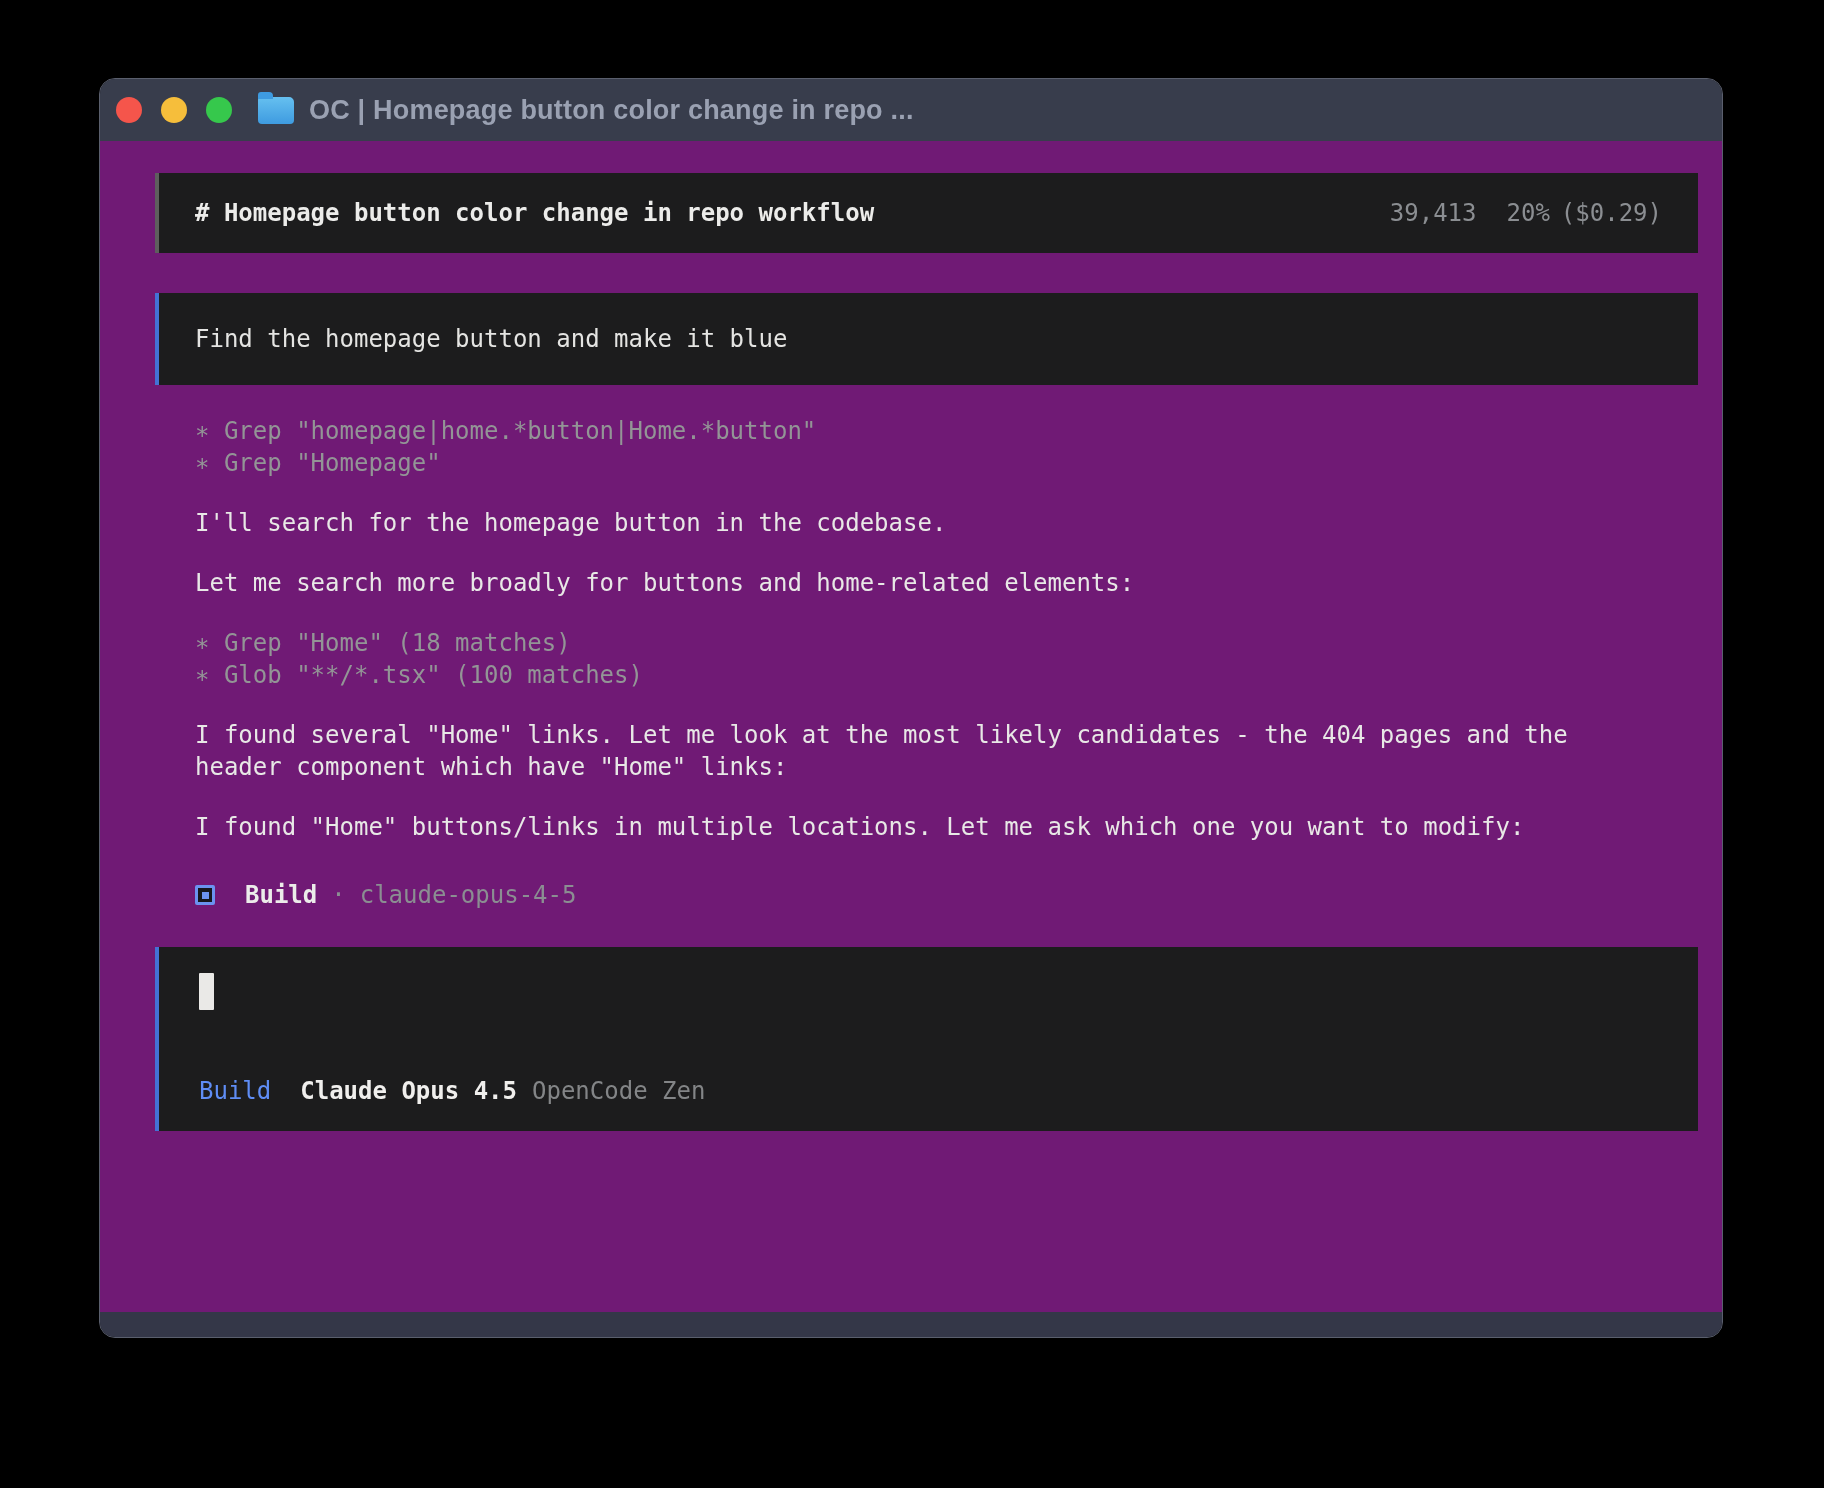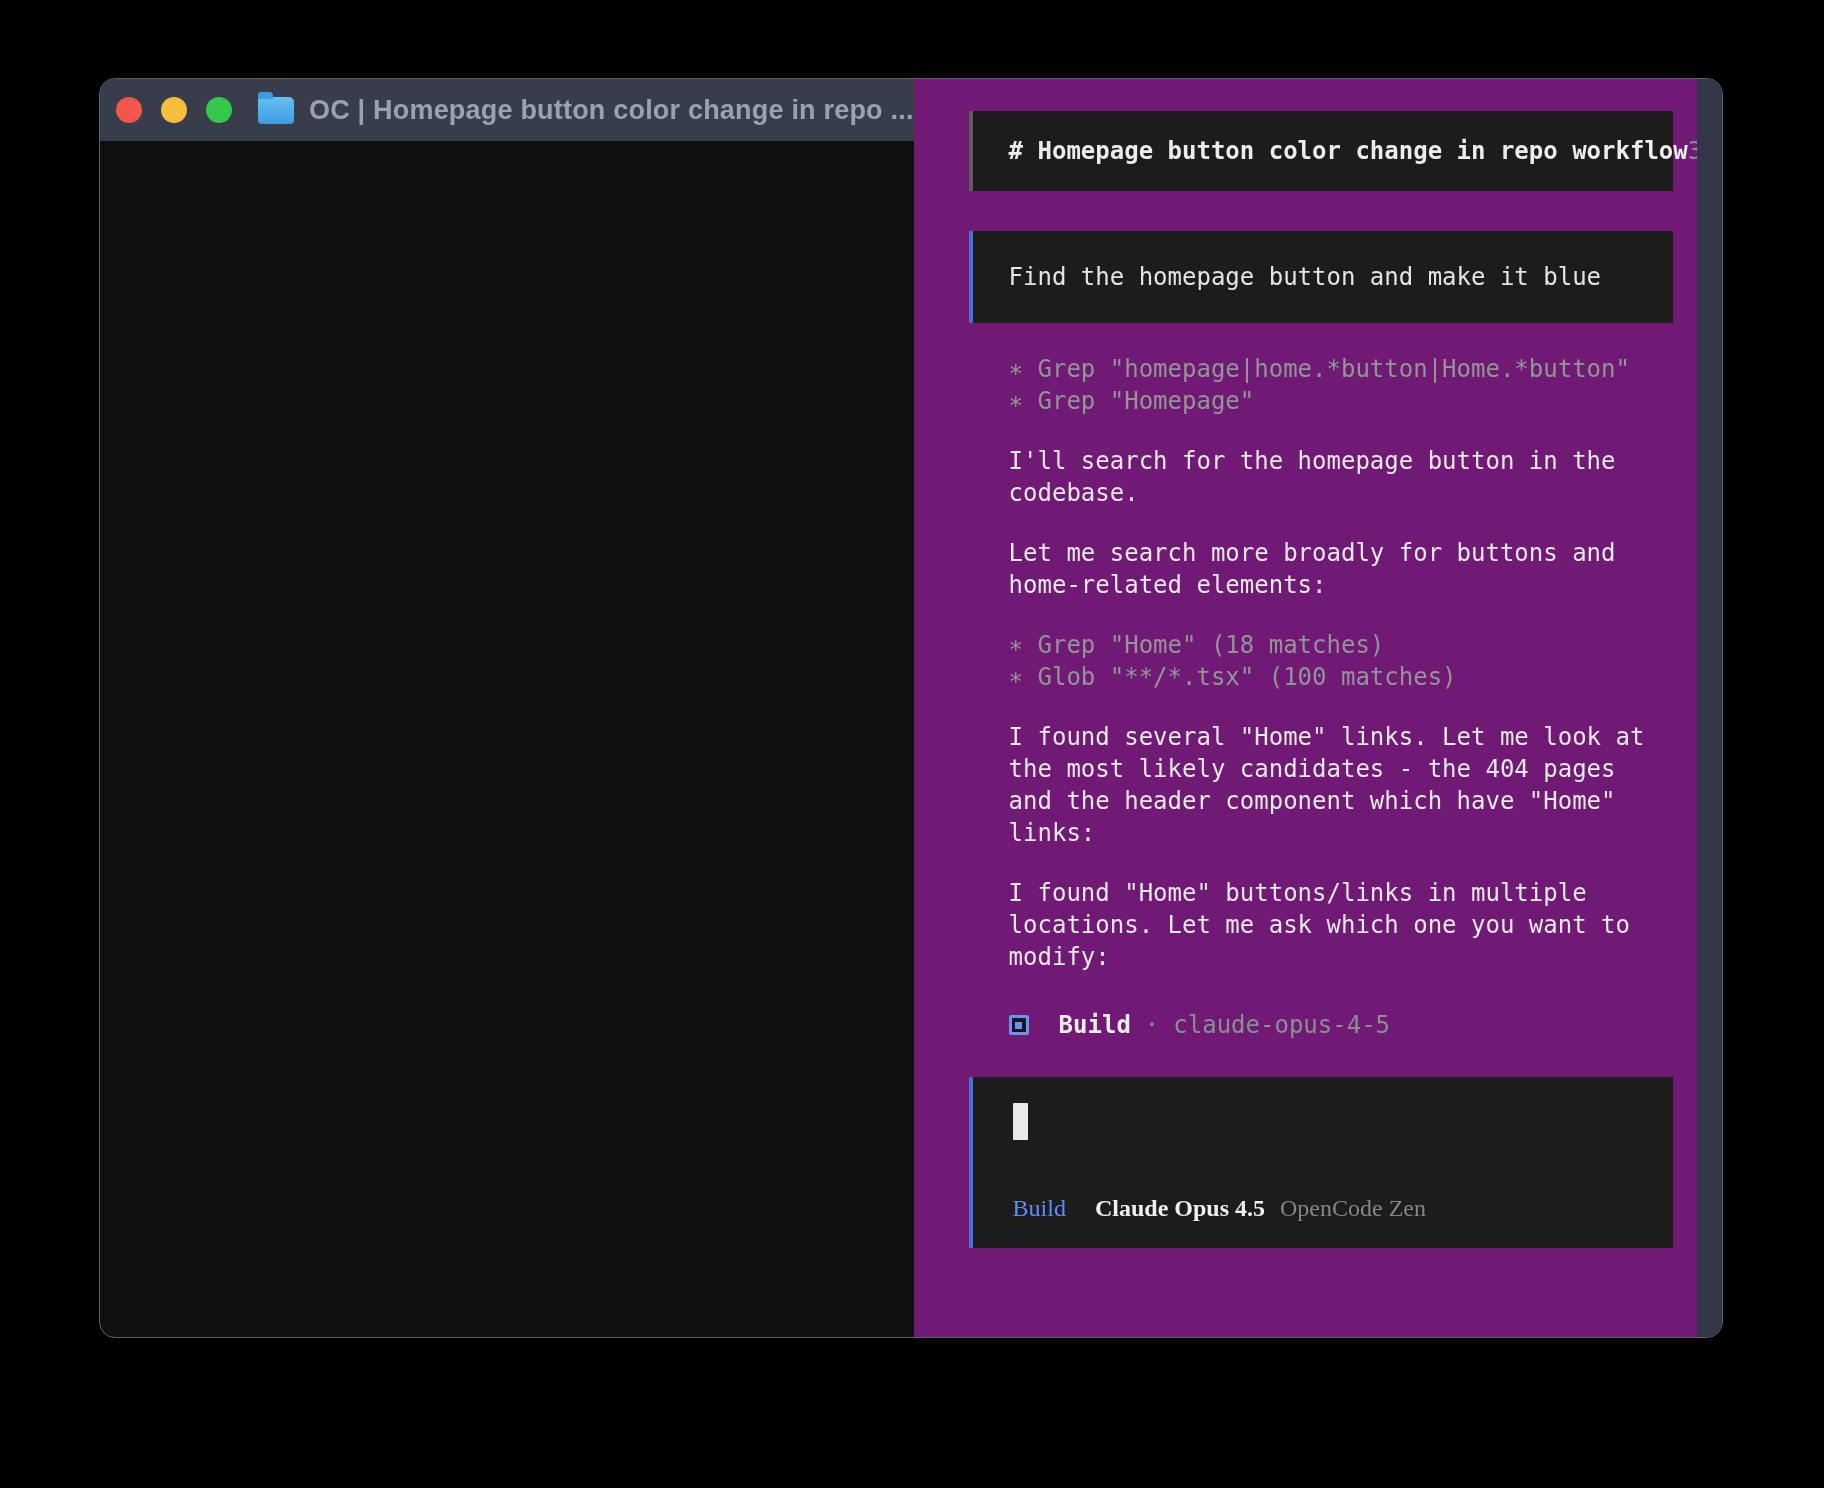--- a/index.html
+++ b/index.html
@@ -4,21 +4,21 @@
 <style>
   html,body{margin:0;padding:0;}
   body{
     width:1824px;height:1488px;background:#000000;overflow:hidden;
     font-family:"DejaVu Sans Mono",monospace;
   }
   .window{
     position:absolute;left:99px;top:78px;width:1624px;height:1260px;
     border-radius:16px;border:1px solid #5a5f6d;overflow:hidden;
     box-sizing:border-box;background:#0f0f10;
-    display:flex;justify-content:center;
+    display:flex;flex-direction:column;justify-content:center;
   }
   
   .titlebar{
     height:62px;flex:0 0 62px;background:#383d4c;
     display:flex;align-items:center;padding-left:16px;box-sizing:border-box;
   }
   .traffic{display:flex;align-items:center;gap:19px;margin-right:26px;}
   .light{width:26px;height:26px;border-radius:50%;}
   .light.red{background:#f5554b;}
   .light.yellow{background:#f6be3b;}
@@ -65,21 +65,21 @@
   .agent-ico .inner{width:7px;height:7px;background:#6b93f0;}
   .agent-name{font-weight:bold;color:#ececea;}
   .agent-dot{color:#8b8e92;margin:0 14px;}
   .agent-model{color:#8b8e92;}
   
   .input-block{
     background:#1c1c1d;border-left:4px solid #4372d6;
     padding:26px 36px 24px 40px;box-sizing:border-box;
   }
   .cursor{width:15px;height:37px;background:#eae9e7;border-radius:1px;}
-  .input-footer{margin-top:52px;white-space:nowrap;font-family:Liberation Serif, serif;}
+  .input-footer{margin-top:65px;white-space:nowrap;}
   .mode-label{color:#5f8df5;margin-right:29px;}
   .model-label{color:#f0efed;font-weight:bold;margin-right:15px;}
   .provider-label{color:#838587;}
   
   .bottom-strip{flex:0 0 25px;background:#343748;}
 </style>
 </head>
 <body>
 
 <div class="window">

